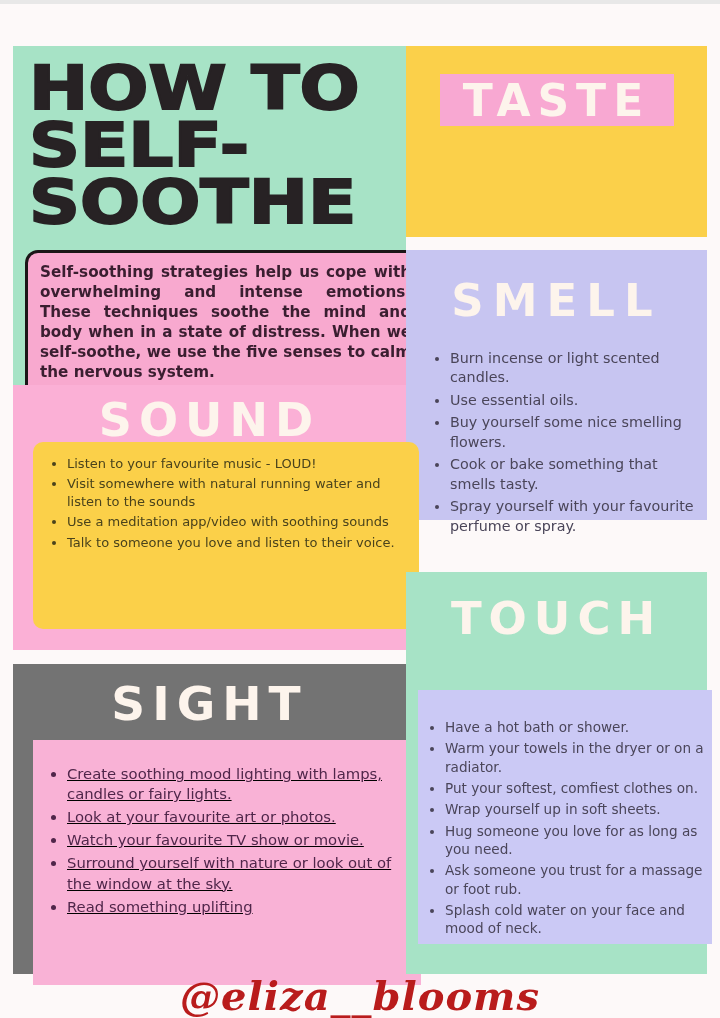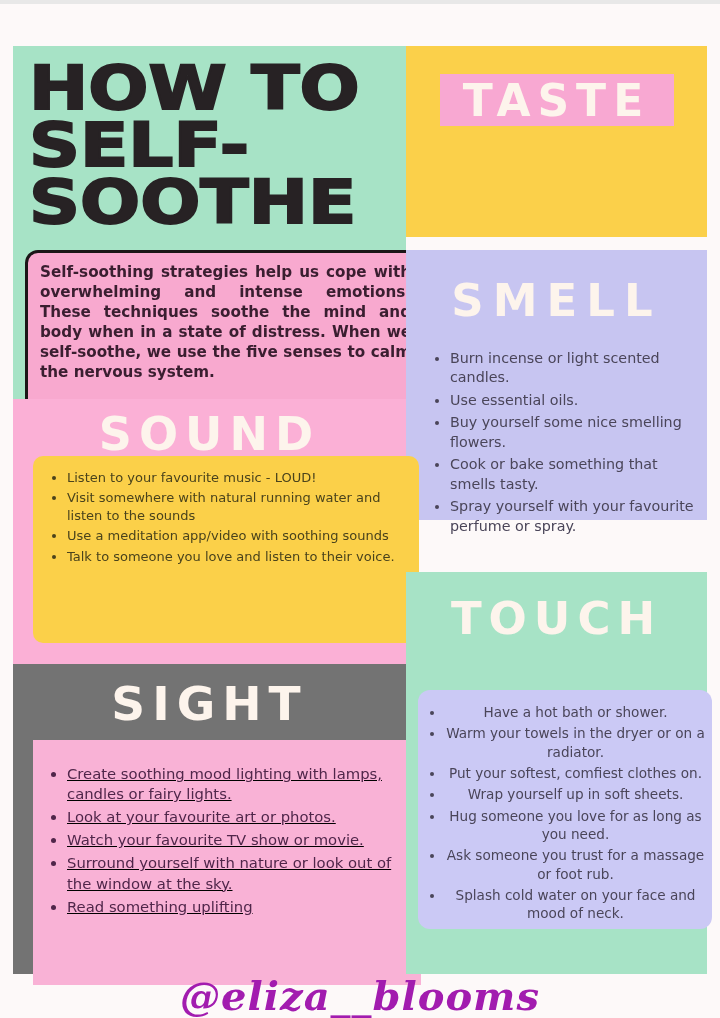--- a/index.html
+++ b/index.html
@@ -17,21 +17,21 @@
     color:#272224;letter-spacing:0px;transform:scaleX(1.18);transform-origin:left top;
     -webkit-text-stroke:2px #272224;
   }
   .intro-card{
     position:absolute;left:12px;top:204px;width:371px;height:141px;
     background:#f8a9cf;border:3px solid #1b1517;border-radius:13px;
     box-shadow:3px 5px 0 rgba(24,19,21,.8);
     padding:9px 12px;color:#3a1e30;font-weight:bold;font-size:15.2px;
     line-height:1.32;text-align:justify;
   }
-  .sound-block{left:13px;top:395px;width:393px;height:265px;background:#fbb0d6;}
+  .sound-block{left:13px;top:381px;width:393px;height:265px;background:#fbb0d6;}
   .sight-block{left:13px;top:660px;width:393px;height:310px;background:#737373;}
 
   
   .taste-block{left:406px;top:42px;width:301px;height:191px;background:#fbd04a;}
   .smell-block{left:406px;top:246px;width:301px;height:270px;background:#c7c5f1;}
   .touch-block{left:406px;top:568px;width:301px;height:402px;background:#a7e3c6;}
 
   
   .sense-heading{
     margin:0;text-align:center;font-weight:800;color:#fdf4ec;
@@ -59,29 +59,29 @@
   .taste-list-wrap ul.list{padding-left:17px;color:#4c4526;font-size:13px;line-height:1.45;font-weight:500;}
   .smell-list-wrap{padding:26px 10px 0 26px;}
   .smell-list-wrap ul.list{padding-left:18px;color:#4a4559;font-size:14.3px;line-height:1.36;font-weight:500;}
   .sight-card{
     position:absolute;left:20px;top:76px;width:366px;height:213px;
     background:#f9b2d6;padding:24px 8px 8px 14px;text-decoration:underline;
   }
   .sight-card ul.list{padding-left:20px;color:#50264a;font-size:14.8px;line-height:1.36;font-weight:500;}
   .touch-card{
     position:absolute;left:12px;top:118px;width:278px;height:220px;
-    background:#cbc9f5;border-radius:12px;padding:13px 6px 6px 10px;text-align:center;
+    background:#cbc9f5;border-radius:0;padding:28px 6px 6px 10px;
   }
   .touch-card ul.list{padding-left:17px;color:#4a4559;font-size:13.6px;line-height:1.35;font-weight:500;}
 
   
   .credit{
     position:absolute;left:0;top:968px;width:720px;text-align:center;
     font-family:"DejaVu Serif","Liberation Serif",serif;
-    font-style:italic;font-weight:bold;font-size:40px;color:#a21caf;
+    font-style:italic;font-weight:bold;font-size:40px;color:#b91c1c;
     letter-spacing:1px;
   }
 </style>
 </head>
 <body>
 
 <div class="poster">
 
   <section class="block intro-block">
     <h1 class="main-title"><span>HOW TO</span><br>

